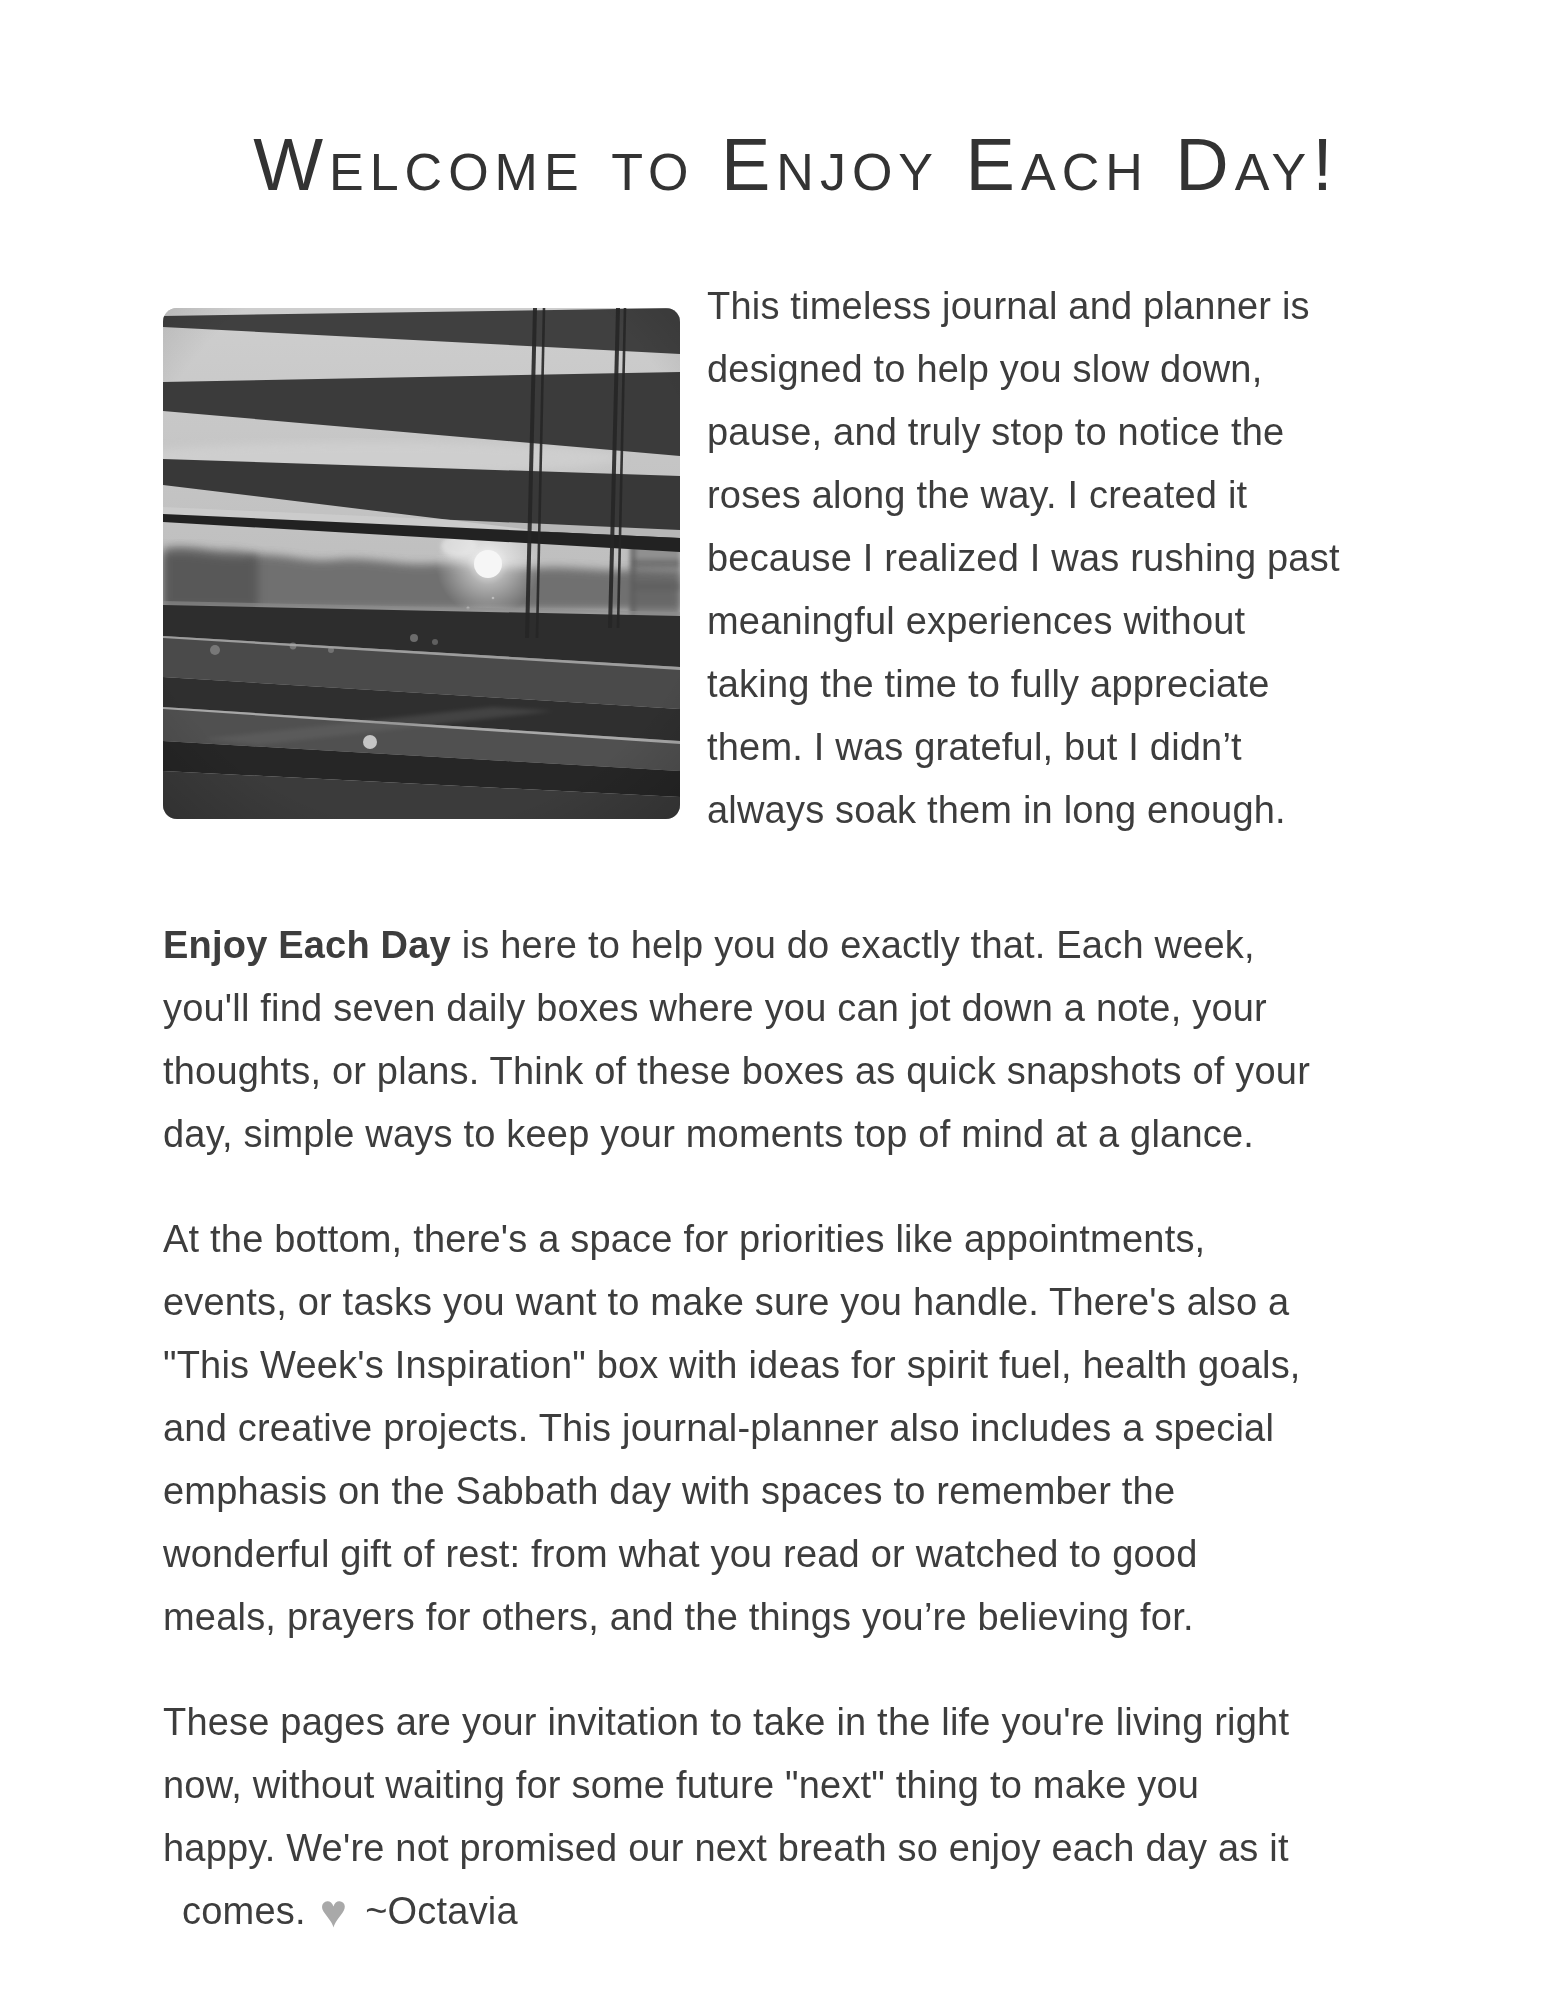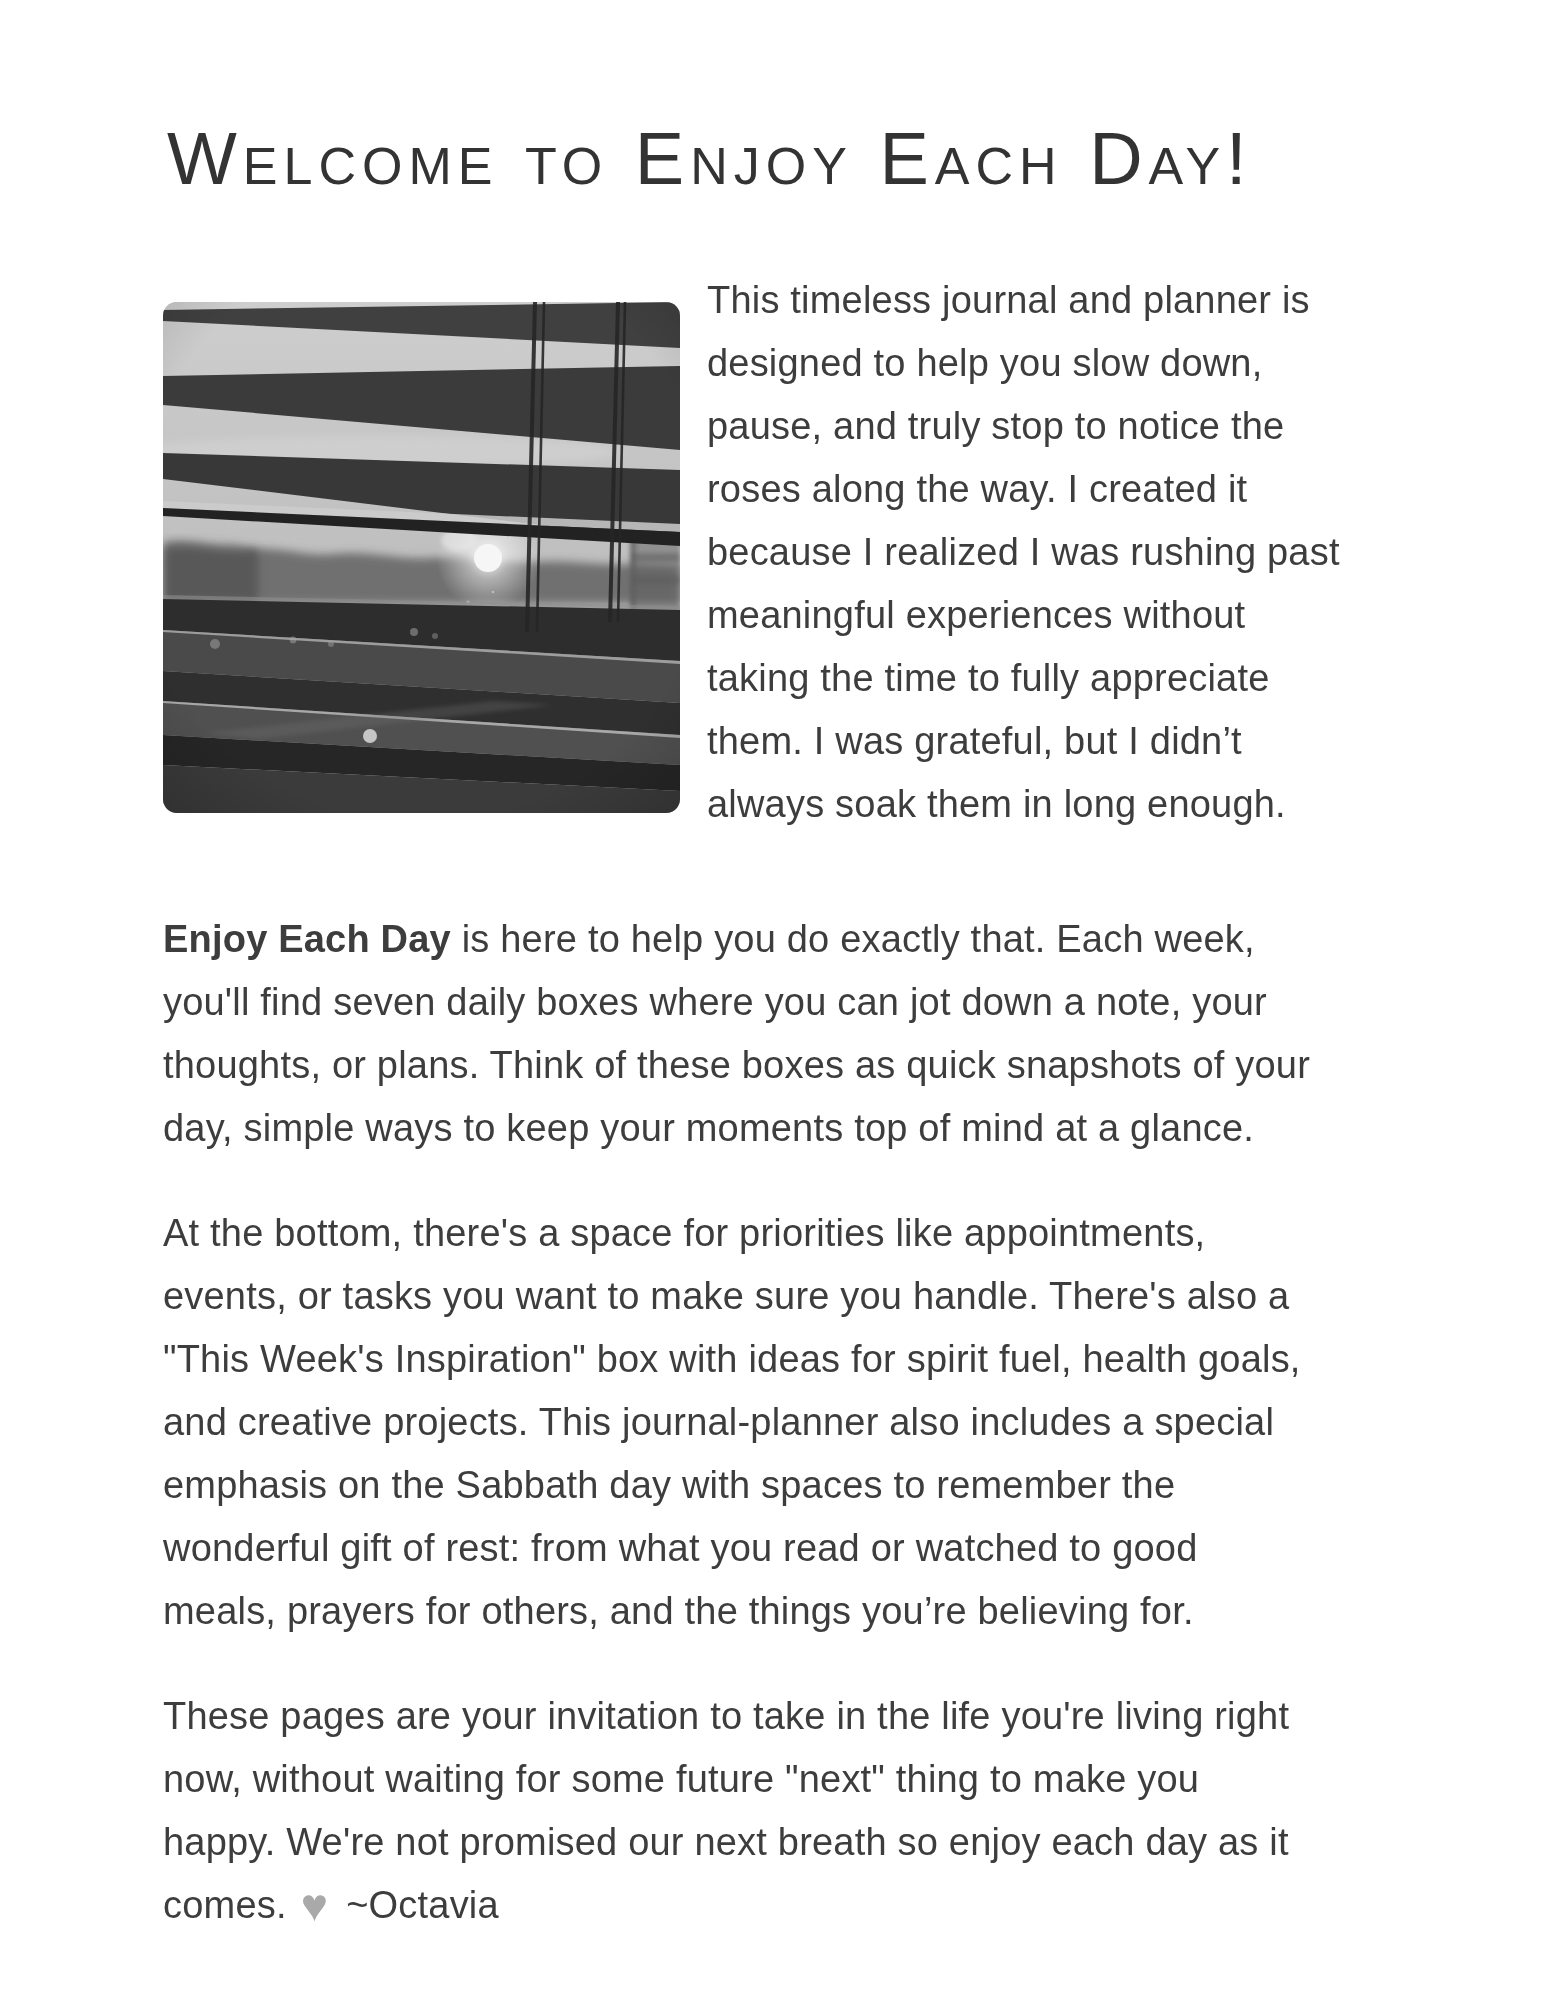--- a/index.html
+++ b/index.html
@@ -11,28 +11,29 @@
     color: var(--text, #3d3d3d);
     overflow: hidden;
   }
   .page {
     box-sizing: border-box;
     width: 1547px;
     height: 2000px;
     padding: 118px 118px 0 163px;
   }
   .title {
-    margin: 4px;
+    margin: 10px;
     font-size: 74px;
     line-height: 74px;
     font-weight: 300;
     font-variant: small-caps;
     letter-spacing: 6px;
     color: var(--title, #333333);
     white-space: nowrap;
+    text-align: center;
   }
   .intro-row {
     display: flex;
     align-items: center;
     gap: 27px;
     margin-top: 82px;
   }
   .photo-frame {
     flex: none;
     width: 517px;
@@ -46,21 +47,21 @@
     font-size: 38px;
     line-height: 63px;
     letter-spacing: 0.2px;
     white-space: pre-line;
   }
   .intro-text { margin-top: -9px; }
   .body-par { margin: 0; }
   .p2 { margin-top: 72px; }
   .p3, .p4 { margin-top: 42px; }
   .lead-bold { font-weight: bold; }
-  .sig-row { display: block; }
+  .sig-row { display: block; margin-left: 19px; }
   .heart-icon {
     color: var(--heart, #a9a9a9);
     font-size: 46px;
     margin: 0 18px 0 14px;
     vertical-align: -3px;
     display: inline-block;
     line-height: 1;
   }
 </style>
 </head>

